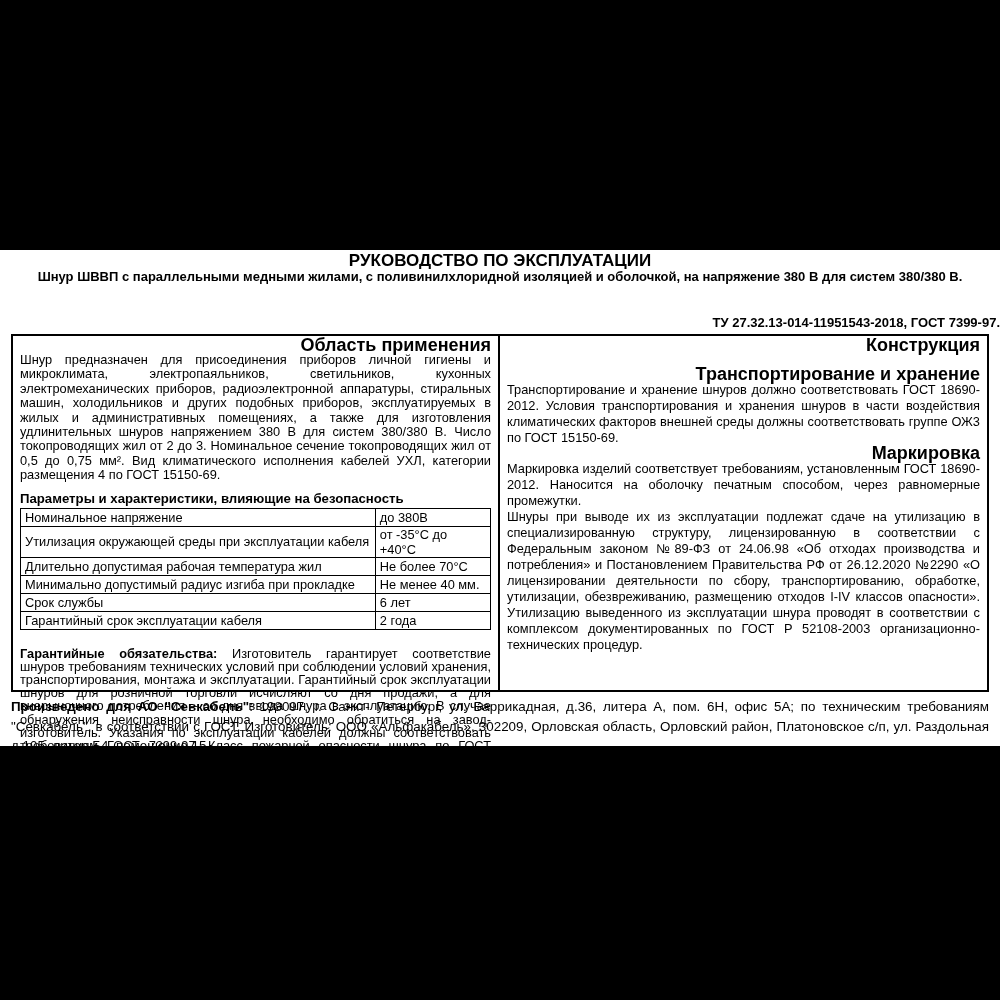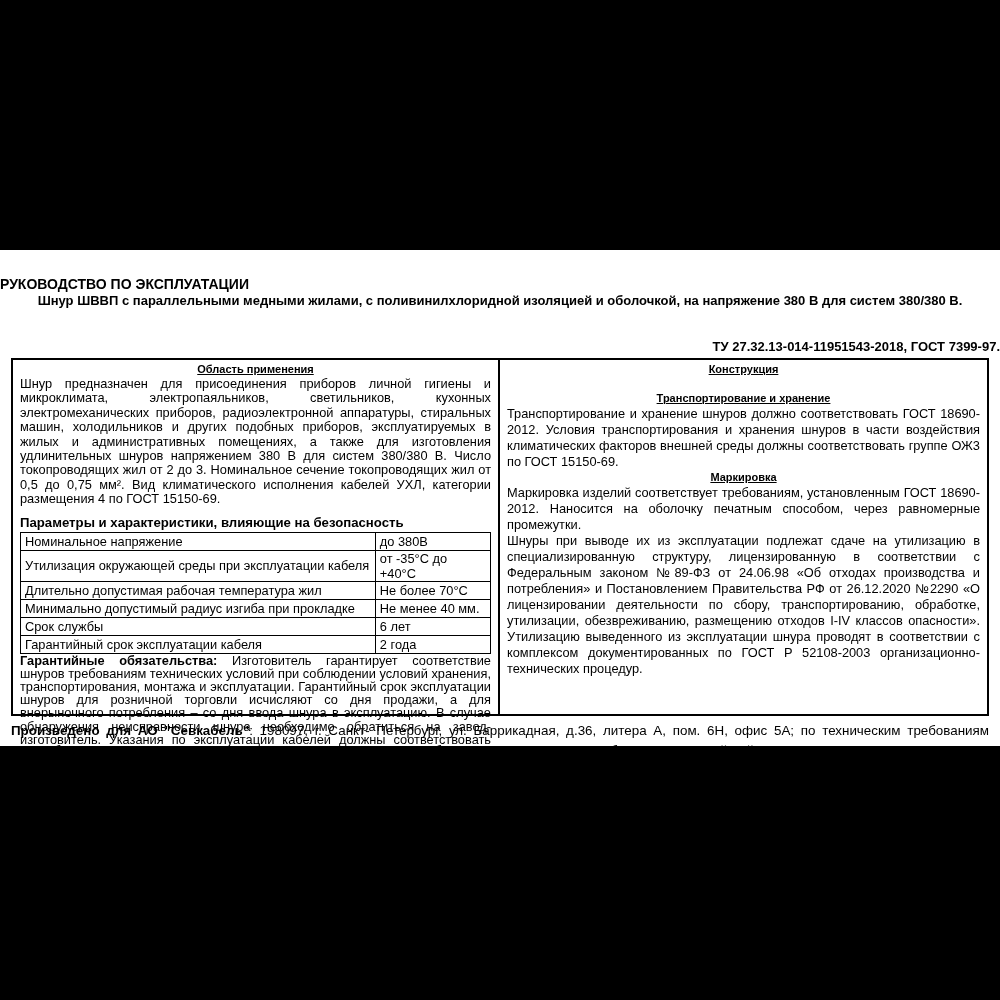--- a/index.html
+++ b/index.html
@@ -17,25 +17,24 @@
     top: 250px;
     left: 0;
     width: 1000px;
     height: 496px;
     background: #fff;
     box-sizing: border-box;
     padding-top: 2px;
     overflow: hidden;
   }
   .doc-title {
-    text-align: left;
+    text-align: center;
     font-weight: bold;
-    font-size: 14px;
+    font-size: 17px;
     line-height: 17px;
-    margin-top: 24px;
   }
   .doc-subtitle {
     text-align: center;
     font-weight: bold;
     font-size: 13px;
     line-height: 16px;
   }
   .doc-standards {
     text-align: right;
     font-weight: bold;
@@ -53,38 +52,37 @@
   }
   .col {
     width: 50%;
     box-sizing: border-box;
     padding: 2px 7px 0 7px;
     font-size: 12.8px;
   }
   .col-left { border-right: 2px solid #000; }
   .col-right { }
   .sec-title {
-    text-align: center;
+    text-align: right;
     font-weight: bold;
-    font-size: 11px;
+    font-size: 18px;
     line-height: 15px;
-    text-decoration: underline;
   }
   .just { text-align: justify; }
   .scope-text { line-height: 14.4px; }
   .params-title {
     font-weight: bold;
     font-size: 13.2px;
     line-height: 14px;
     margin-top: 9px;
   }
   table.params {
     width: 100%;
     border-collapse: collapse;
-    margin: 2px 0 0 0;
+    margin: 2px 0 17px 0;
   }
   table.params td {
     border: 1.5px solid #000;
     padding: 0 4px;
     height: 17px;
     font-size: 12.8px;
     vertical-align: middle;
   }
   td.pname { width: 75.5%; }
   td.pval  { width: 24.5%; }

